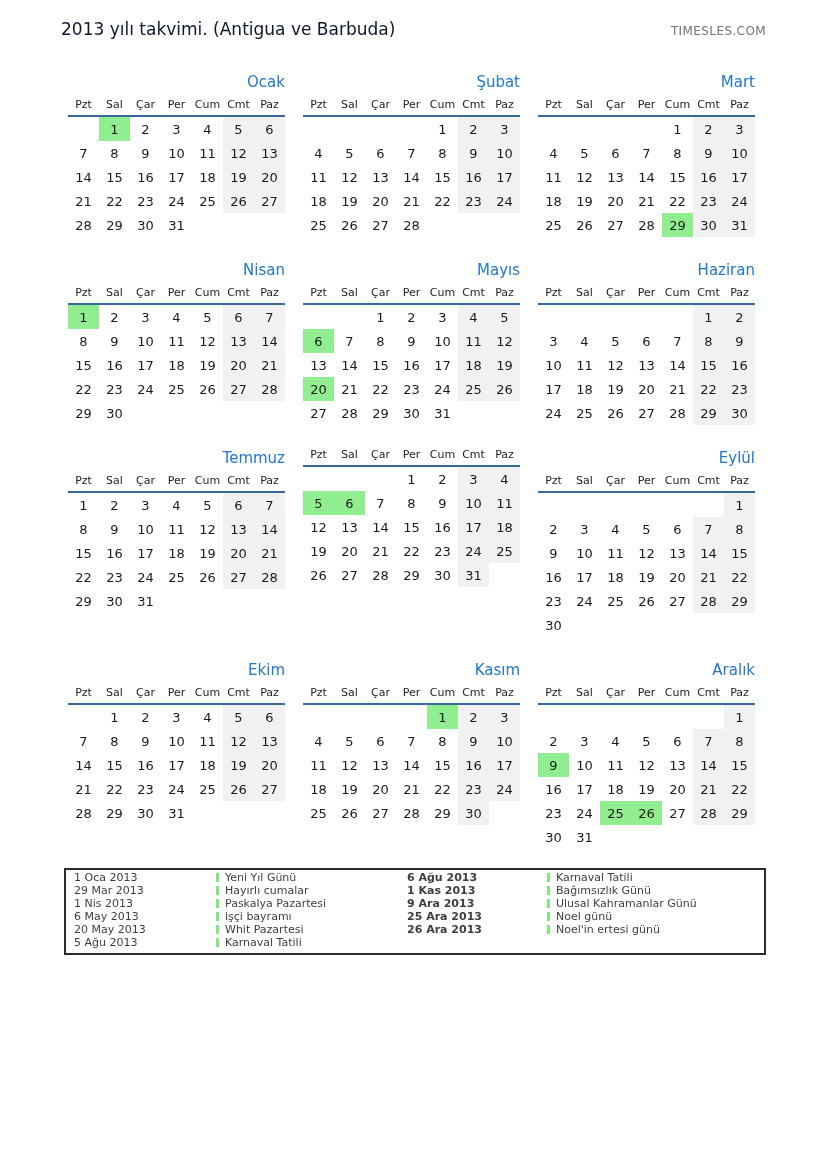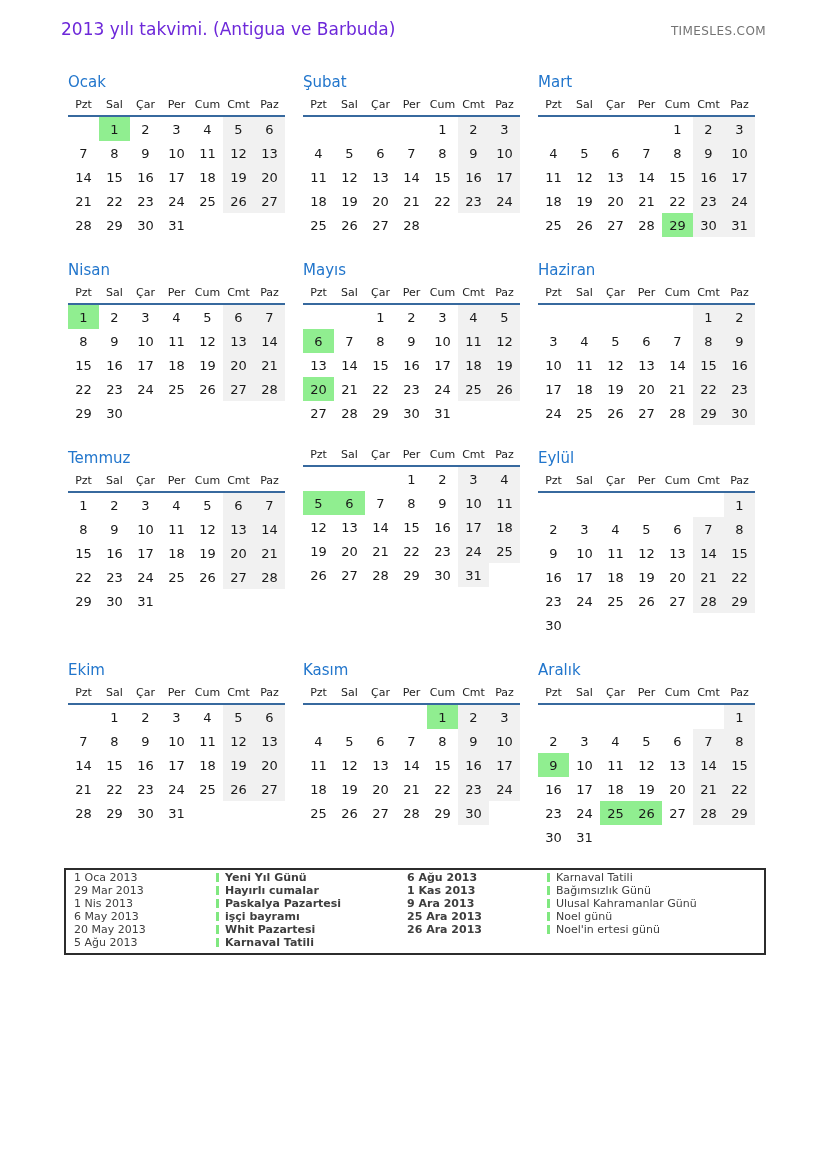--- a/index.html
+++ b/index.html
@@ -5,37 +5,37 @@
   html,body { margin:0; padding:0; }
   body {
     width:827px; height:1169px;
     background:#ffffff;
     font-family:"DejaVu Sans", sans-serif;
     position:relative;
     overflow:hidden;
   }
   .page-title {
     position:absolute; left:61px; top:19px;
-    font-size:17px; color:#6d28d9;
+    font-size:17px; color:#0f172a;
   }
   .site-link {
     position:absolute; right:61px; top:24px;
     font-size:12px; letter-spacing:0.4px;
     color:#737373; text-decoration:none;margin-left:23px;
   }
   .months-grid {
     position:absolute; left:68px; top:72px;
     display:grid;
     grid-template-columns:repeat(3,217px);
     column-gap:18px; row-gap:23px;
     align-items:start;
   }
   .month-block { width:217px; }
   .month-title {
-    text-align:left; color:#2276cc;
+    text-align:right; color:#2276cc;
     font-size:15px; line-height:20px; margin-bottom:6px;
   }
   table.month-table { border-collapse:collapse; width:217px; table-layout:fixed; }
   table.month-table th {
     font-size:11px; font-weight:normal; color:#222222;
     padding:0 0 4px 0; text-align:center;
     border-bottom:2px solid #37699e;
   }
   table.month-table td {
     width:31px; height:24px; text-align:center;
@@ -46,21 +46,21 @@
   .legend {
     position:absolute; left:64px; top:868px;
     width:702px; height:87px;
     border:2px solid #2c2c2c; box-sizing:border-box;
     display:flex; align-items:flex-start;
     padding:1px 0 0 8px;
     font-size:11px; color:#3e3e3e;
   }
   .legend .col { line-height:13px; }
   .col-dates-1 { width:142px; }
-  .col-names-1 { width:191px;font-weight:bold; }
+  .col-names-1 { width:191px; }
   .col-dates-2 { width:140px;font-weight:bold; }
   .col-names-2 { flex:1; }
   .legend-row { white-space:nowrap; }
   .holiday-marker {
     display:inline-block; width:3px; height:9px;
     background:#80e880; margin-right:6px;
     position:relative; top:1px;
   }
 </style>
 </head>

